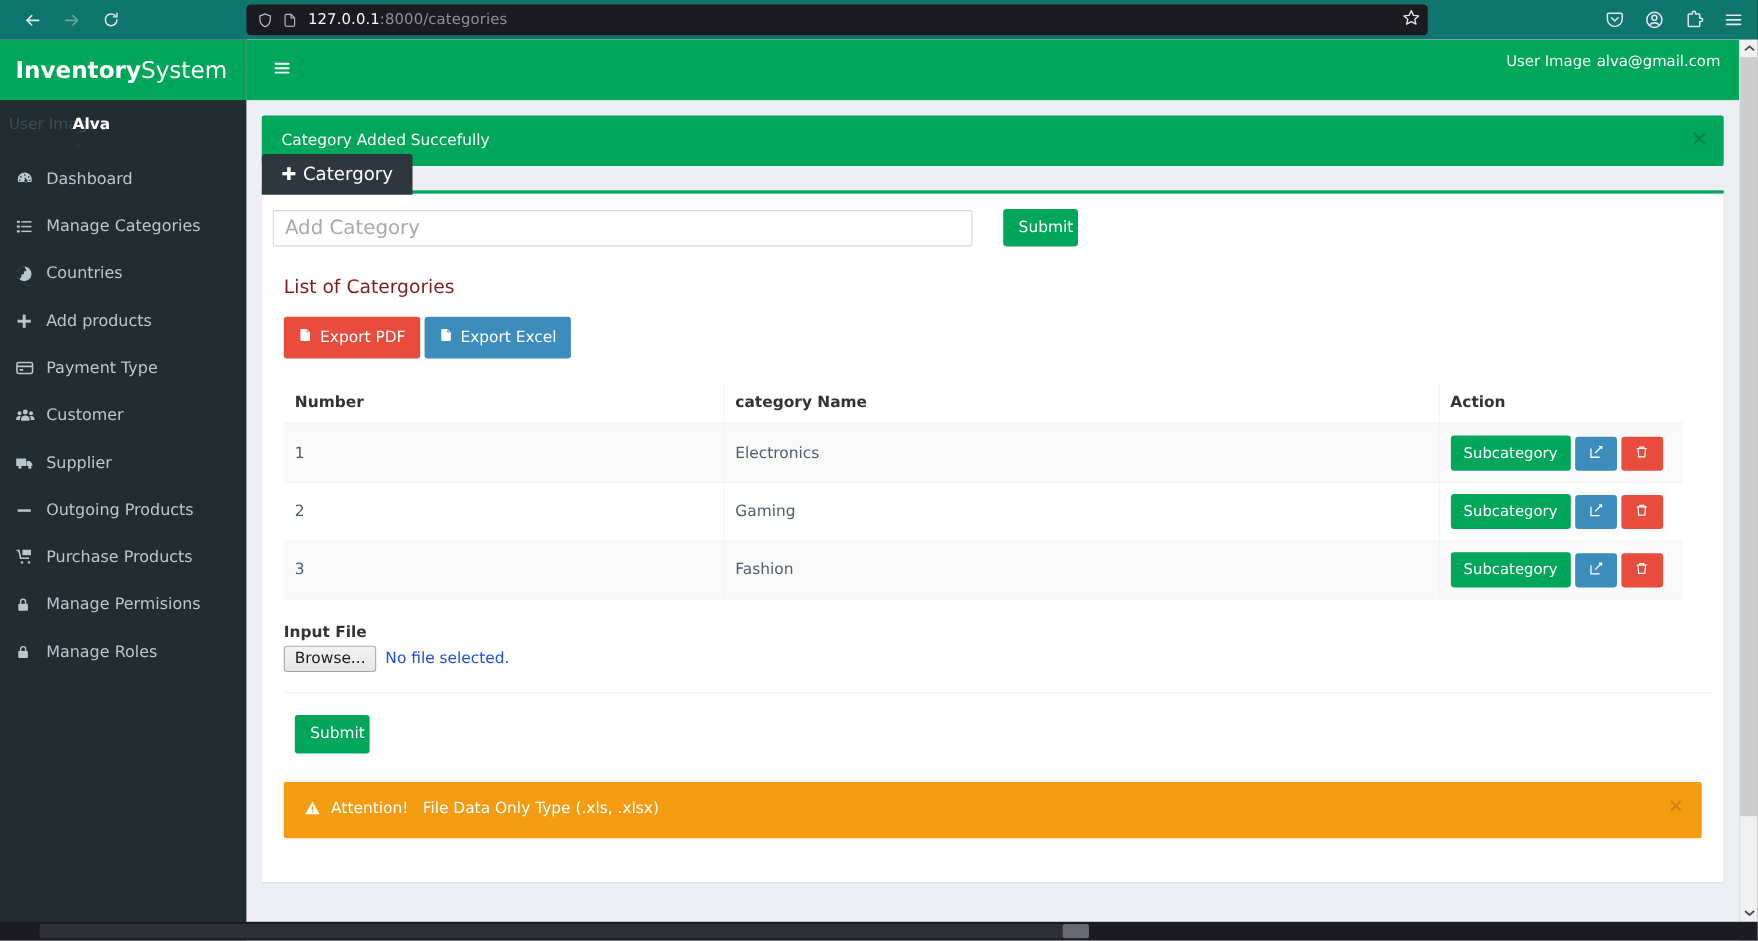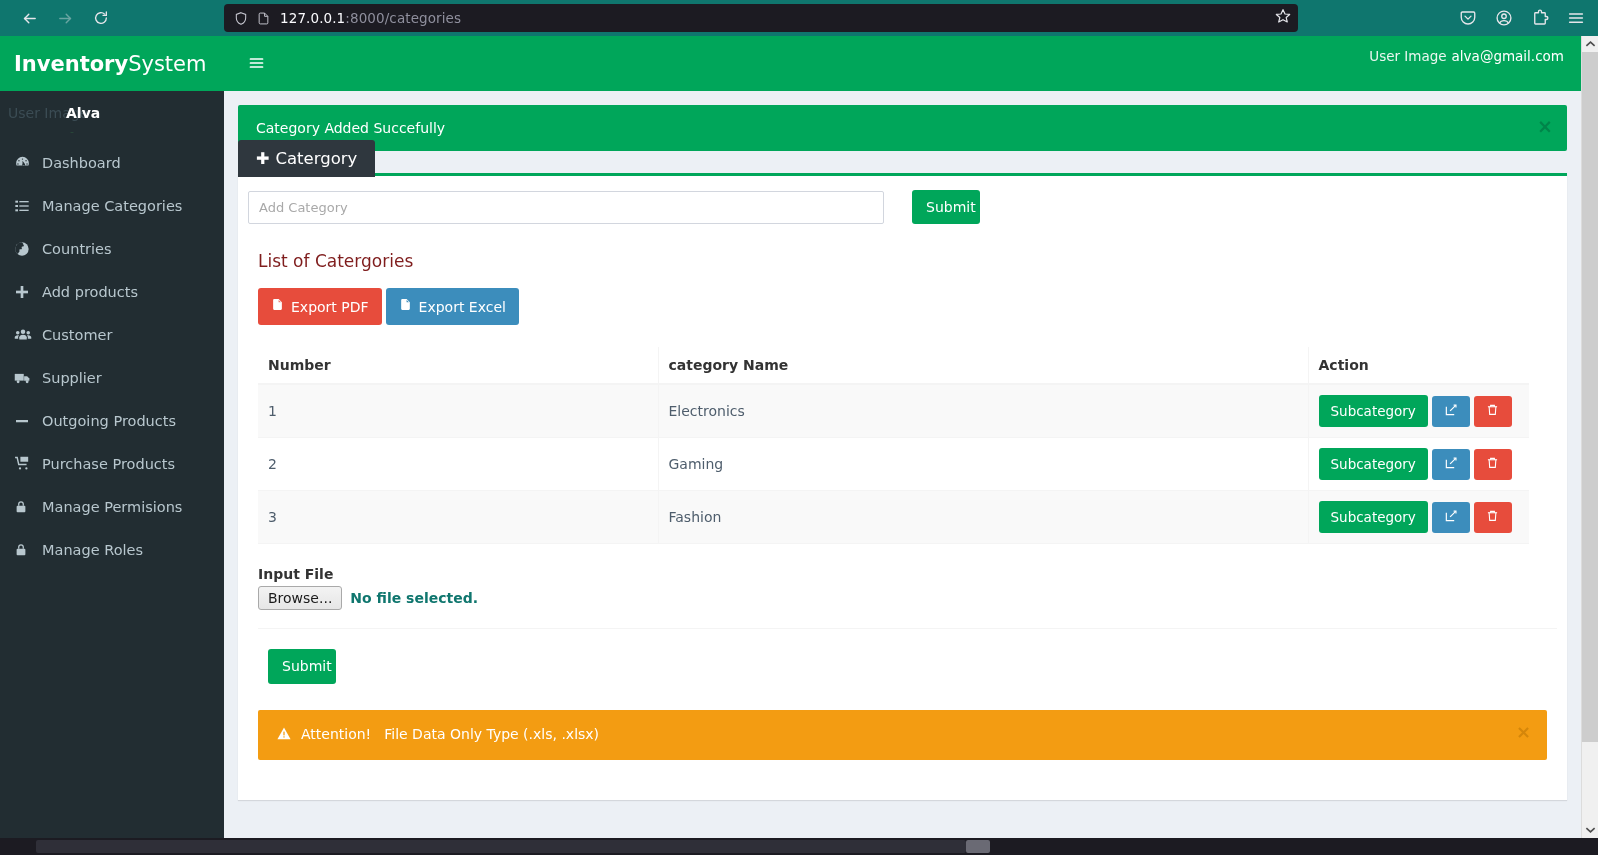--- a/index.html
+++ b/index.html
@@ -245,21 +245,21 @@
 
   .box-body { padding: 14px 10px 10px 10px; }
 
   .addrow { display: flex; align-items: center; gap: 0; }
   .addrow input[type=text] {
     width: 636px;
     height: 33px;
     border: 1px solid #d2d6de;
     border-radius: 2px;
     padding: 6px 10px;
-    font-size: 13px;
+    font-size: 18px;
     color: #ec4899;
     font-family: "DejaVu Sans", "Liberation Sans", sans-serif;
     outline: none;
   }
   .addrow input[type=text]::placeholder { color: #a9a9a9; }
   .btn {
     border: none;
     border-radius: 3px;
     color: #fff;
     font-size: 14px;
@@ -340,21 +340,21 @@
   .browse-btn {
     background: linear-gradient(#f3f3f3, #e6e6e6);
     border: 1px solid #a9a9a9;
     border-radius: 3px;
     padding: 3px 9px;
     font-size: 14px;
     color: #1a1a1a;
     font-family: "DejaVu Sans", "Liberation Sans", sans-serif;
     cursor: pointer;
   }
-  .file-status { font-size: 14px; color: #0f766e; font-weight: bold; }
+  .file-status { font-size: 14px; color: #1d4ed8; }
 
   .hr-line { border: none; border-top: 1px solid #f4f4f4; margin: 18px 0 0 0; }
   .btn-submit-bottom { margin: 20px 0 0 10px; width: 68px; text-align: center; display: block; }
 
   .alert-warning {
     background: #f39c12;
     color: #fff;
     margin: 26px 10px 0 10px;
     padding: 16px 18px;
     font-size: 14px;
@@ -507,20 +507,30 @@
         <span class="lbl">Countries</span>
       </li>
       <li>
         <span class="ico">
           <svg width="16" height="16" viewBox="0 0 24 24" fill="#b8c7ce">
               <rect x="10" y="3" width="4" height="18"></rect>
               <rect x="3" y="10" width="18" height="4"></rect>
             </svg>
         </span>
         <span class="lbl">Add products</span>
+      </li>
+      <li>
+        <span class="ico">
+          <svg width="17" height="17" viewBox="0 0 24 24" fill="none" stroke="#b8c7ce" stroke-width="2">
+              <rect x="2" y="5" width="20" height="14" rx="2"></rect>
+              <line x1="2" y1="10" x2="22" y2="10"></line>
+              <line x1="5.5" y1="14.5" x2="10" y2="14.5" stroke-width="2.4"></line>
+            </svg>
+        </span>
+        <span class="lbl">Payment Type</span>
       </li>
       <li>
         <span class="ico">
           <svg width="18" height="18" viewBox="0 0 24 24" fill="#b8c7ce">
               <circle cx="12" cy="7.5" r="3"></circle>
               <circle cx="5" cy="9" r="2.4"></circle>
               <circle cx="19" cy="9" r="2.4"></circle>
               <path d="M12 11.5c-3 0-5 1.7-5 3.6V18h10v-2.9c0-1.9-2-3.6-5-3.6z"></path>
               <path d="M5 12.2c-2.3 0-4 1.3-4 2.8V17h4.5v-1.9c0-1.1.5-2.1 1.3-2.8a6 6 0 0 0-1.8-.1z"></path>
               <path d="M19 12.2c2.3 0 4 1.3 4 2.8V17h-4.5v-1.9c0-1.1-.5-2.1-1.3-2.8a6 6 0 0 1 1.8-.1z"></path>

